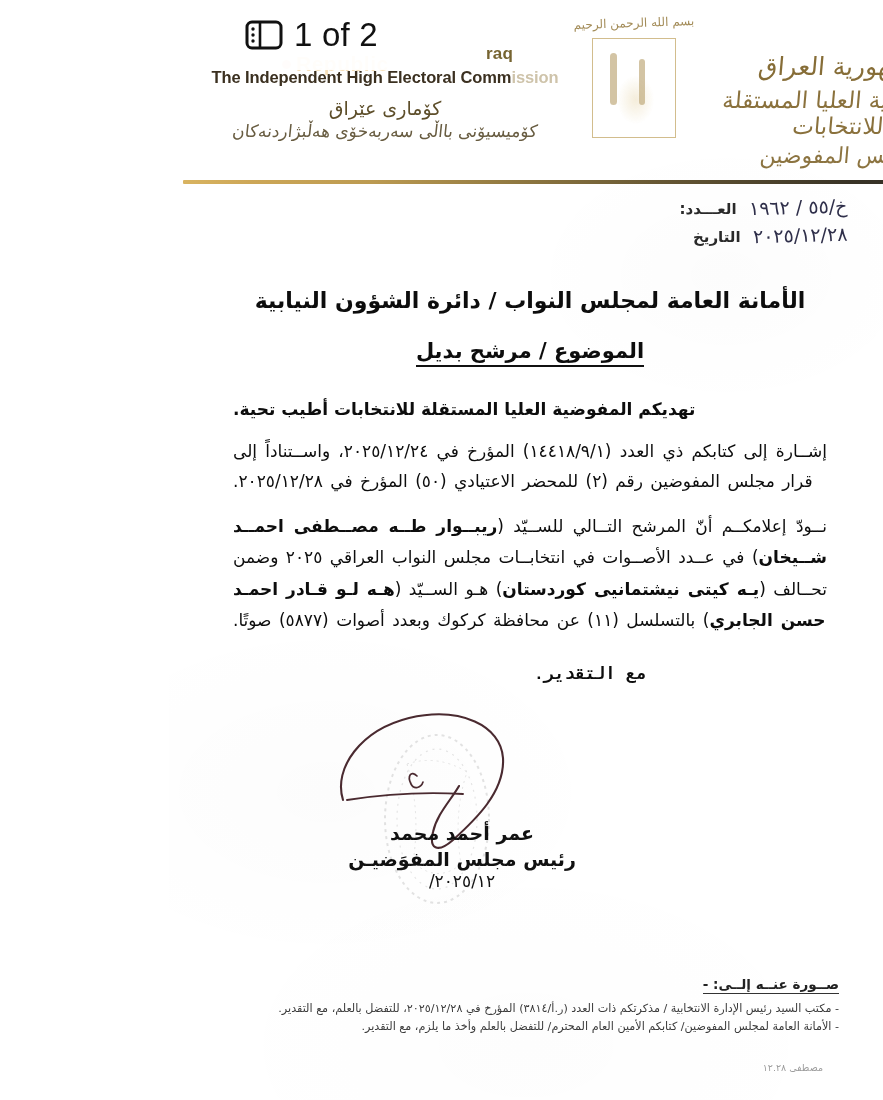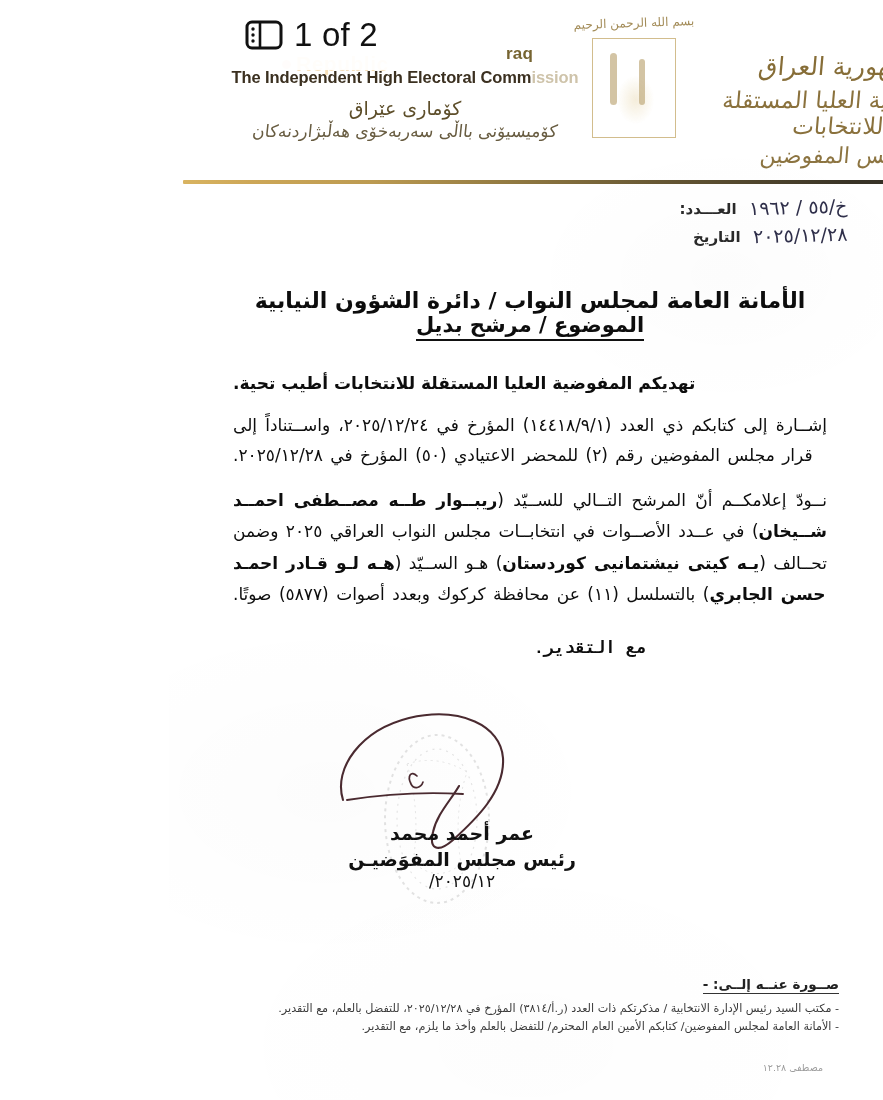--- a/index.html
+++ b/index.html
@@ -64,21 +64,21 @@
   
   .letterhead {
     position: absolute;
     left: 0;
     top: 0;
     width: 883px;
     height: 186px;
   }
   .lh-left {
     position: absolute;
-    left: 56px;
+    left: 36px;
     top: 44px;
     width: 360px;
     text-align: center;
     direction: ltr;
   }
   .lh-en-1 {
     font-family: "Liberation Sans", sans-serif;
     font-size: 17px;
     font-weight: 700;
     color: #6b5720;
@@ -267,20 +267,21 @@
   }
   .addressee {
     text-align: center;
     font-family: "DejaVu Sans", sans-serif;
     font-size: 22px;
     font-weight: 700;
     letter-spacing: 0.2px;
   }
   .subject {
     text-align: center;
+    margin-top: 26px;
     font-family: "DejaVu Sans", sans-serif;
     font-size: 21px;
     font-weight: 700;
   }
   .subject span {
     border-bottom: 2px solid #111;
     padding-bottom: 2px;
   }
   .greeting {
     text-align: left;

